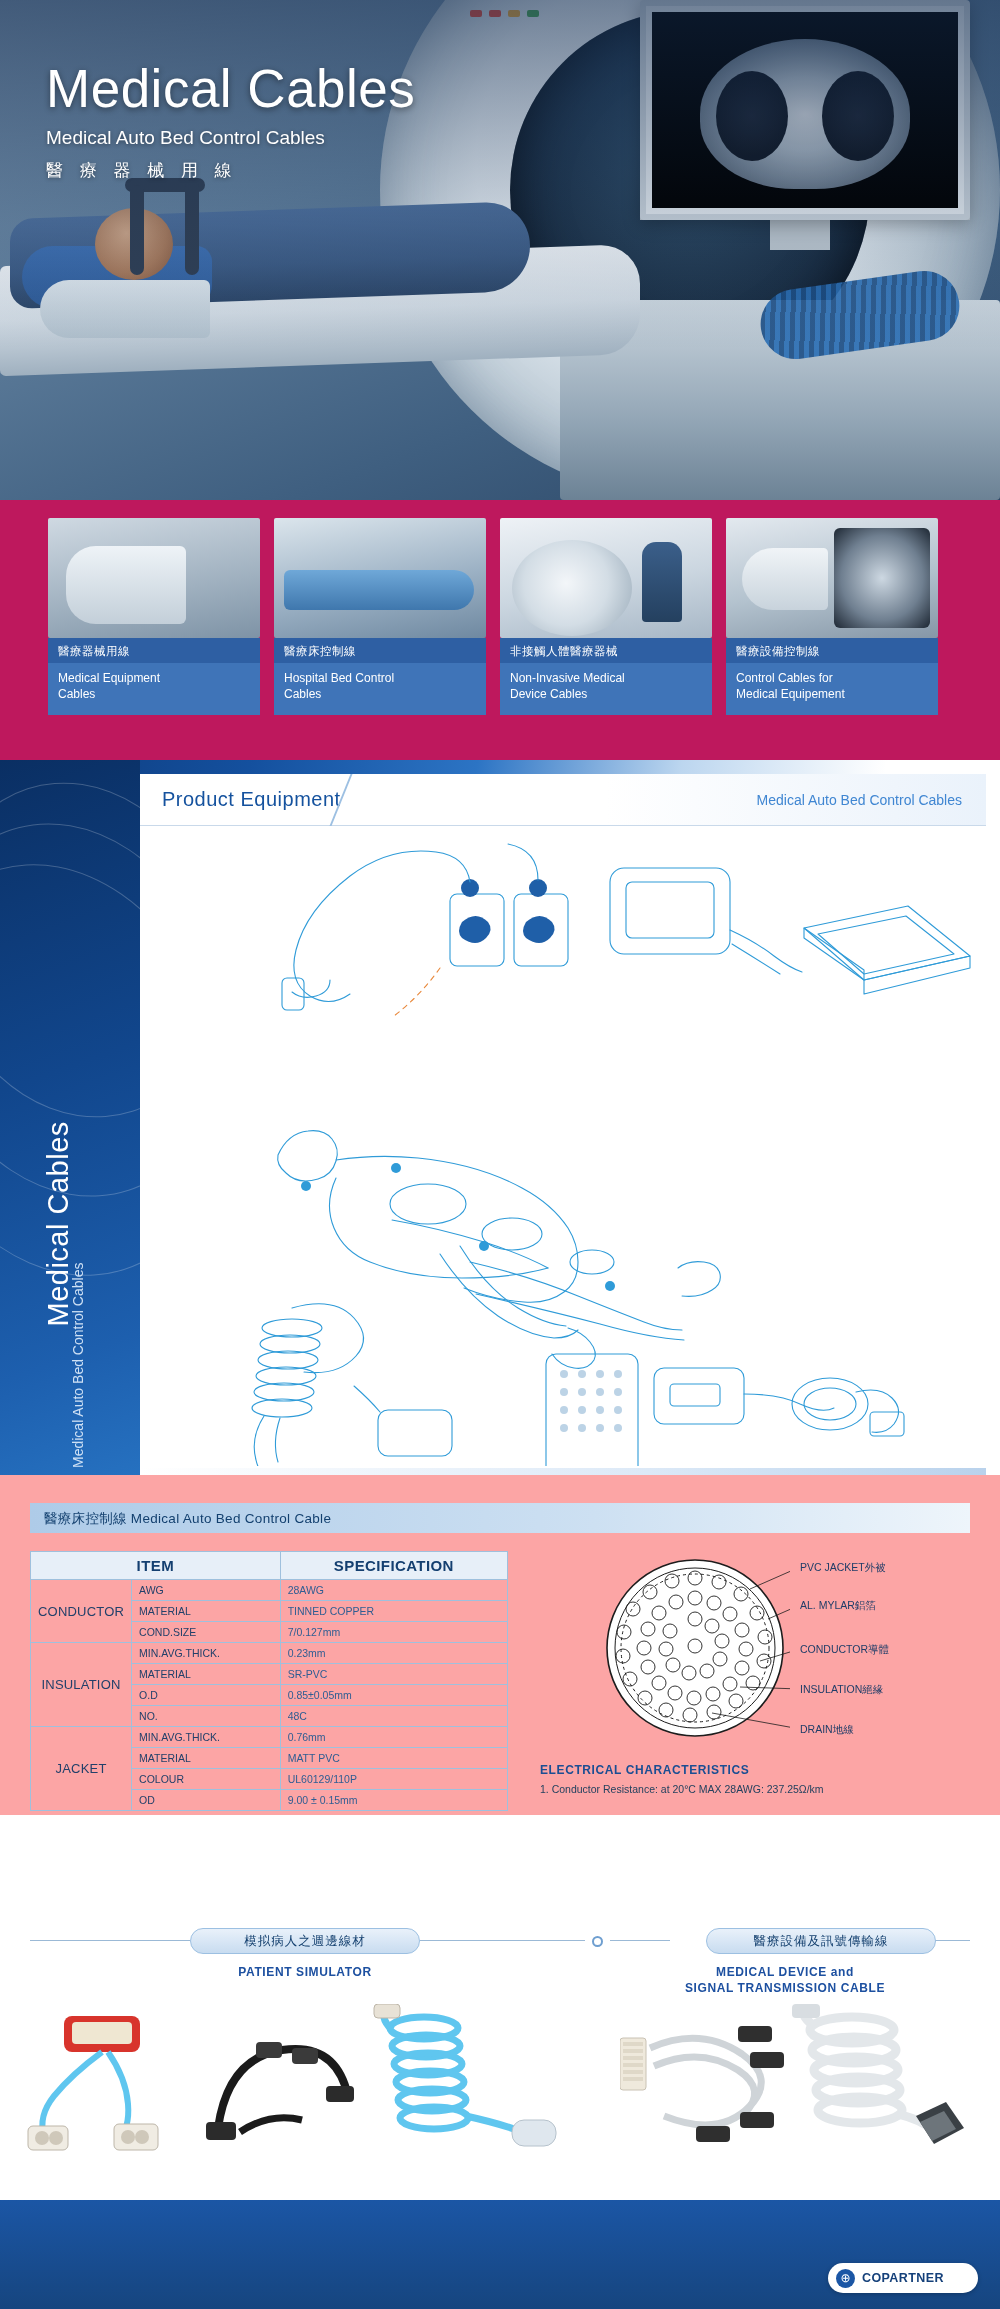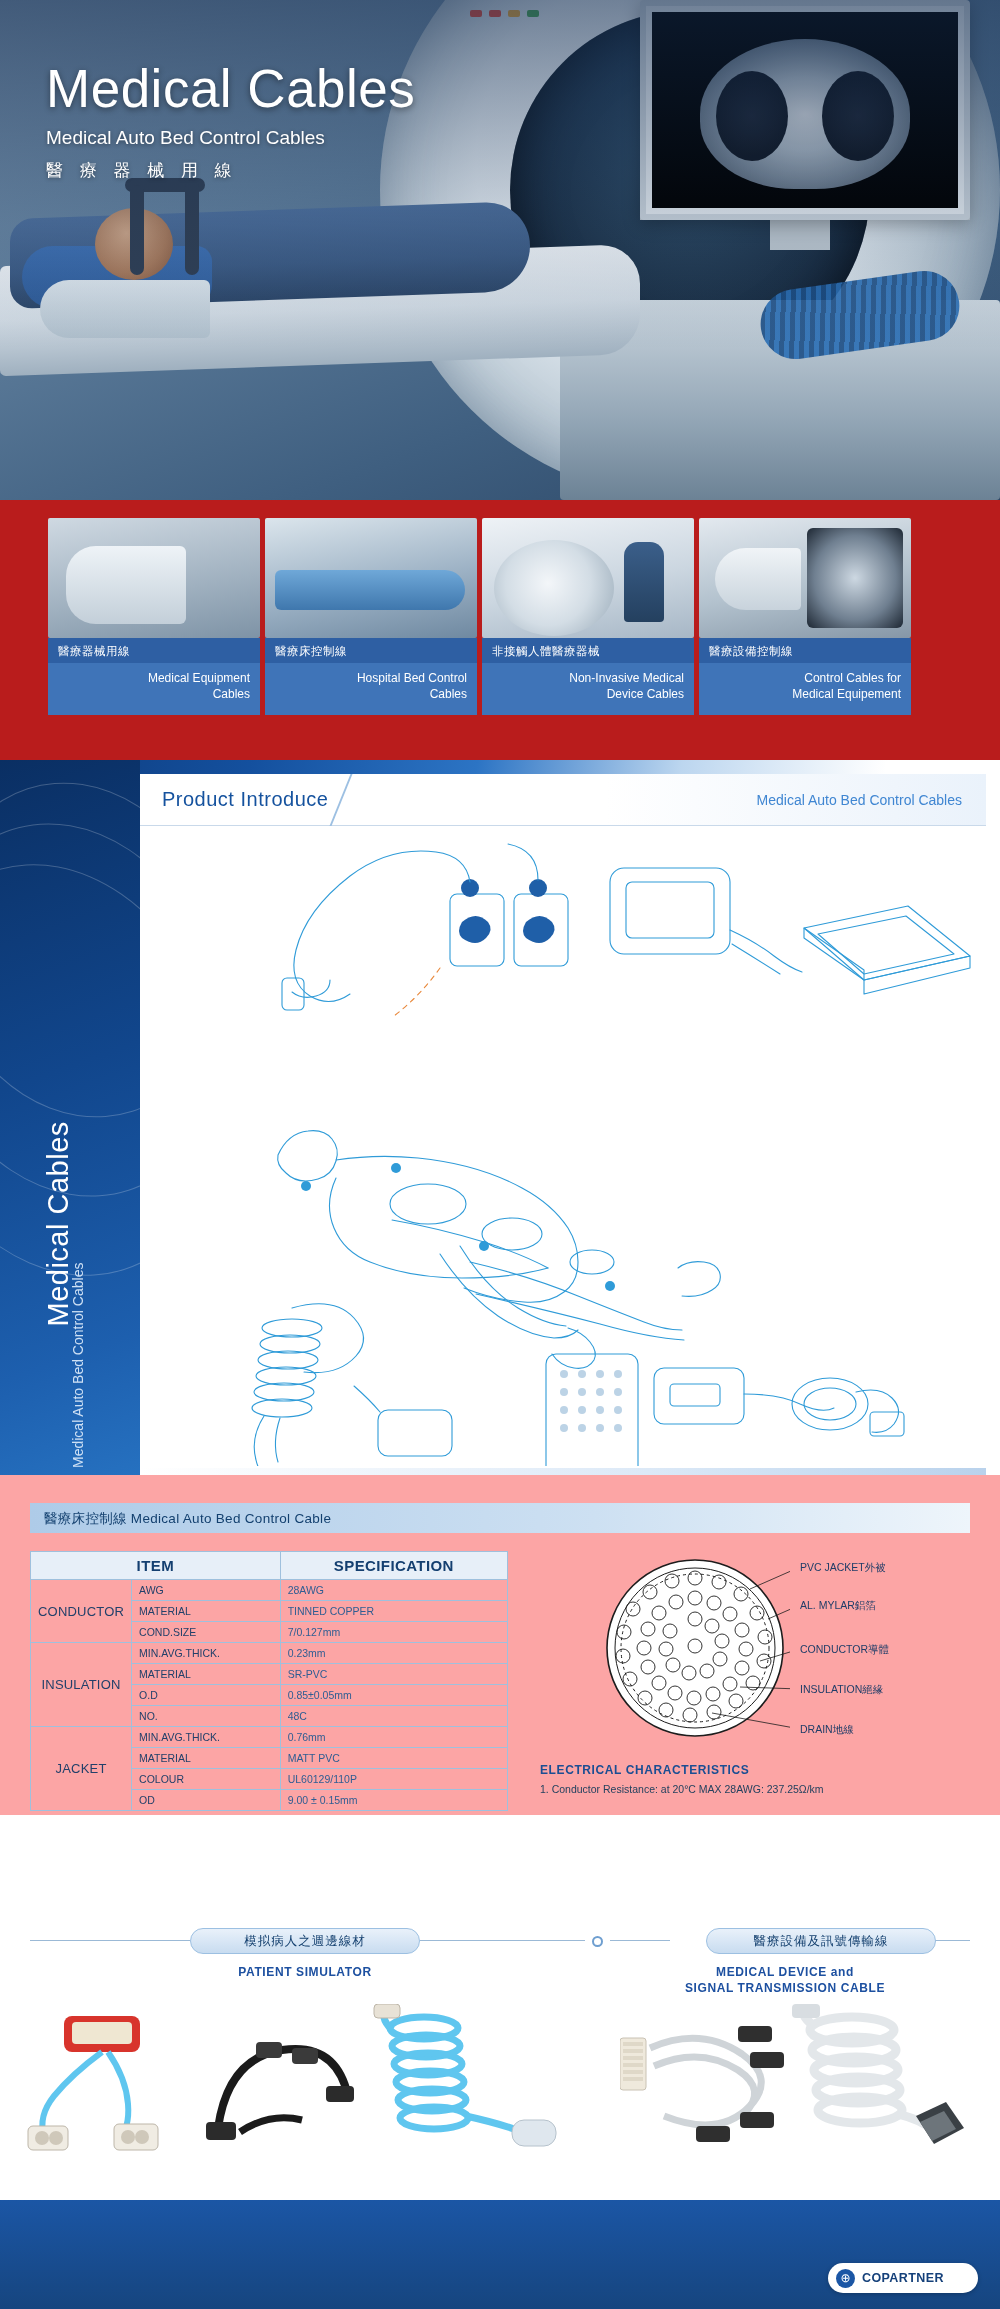--- a/index.html
+++ b/index.html
@@ -158,23 +158,23 @@
   }
   .hero-cn {
     font-size: 17px; margin-top: 10px; letter-spacing: 6px;
     text-shadow: 0 1px 4px rgba(0,0,0,.45);
   }
 
   
   .cat-strip {
     position: absolute; top: 500px; left: 0;
     width: 1000px; height: 268px;
-    background: #b91c1c;
+    background: #be185d;
     display: flex;
-    gap: 5px;
+    gap: 14px;
     padding: 18px 48px 0 48px;
   }
   .cat {
     width: 212px;
   }
   .cat-img {
     width: 212px; height: 120px;
     border-radius: 2px;
     position: relative;
     overflow: hidden;
@@ -186,21 +186,20 @@
     font-size: 11.5px;
     letter-spacing: .5px;
   }
   .cat-band2 {
     background: #3f74b8;
     color: #fff;
     padding: 7px 10px 12px 10px;
     font-size: 12px;
     line-height: 1.35;
     min-height: 52px;
-    text-align: right;
   }
 
   
   .ph1 { background: linear-gradient(170deg,#cfd9e2 0%,#9fb0bf 60%,#7e93a6 100%); }
   .ph1:after{content:'';position:absolute;left:18px;top:28px;width:120px;height:78px;background:linear-gradient(180deg,#eef3f7,#c3cfd9);border-radius:30px 6px 6px 30px;}
   .ph2 { background: linear-gradient(170deg,#dbe5ec 0%,#9db2c5 55%,#6f89a1 100%); }
   .ph2:after{content:'';position:absolute;left:10px;top:52px;width:190px;height:40px;background:linear-gradient(180deg,#6fa8d8,#3f77ad);border-radius:8px 26px 26px 8px;}
   .ph3 { background: linear-gradient(170deg,#e3e9ef 0%,#b3c2ce 55%,#8697a7 100%); }
   .ph3:after{content:'';position:absolute;right:8px;top:10px;width:96px;height:100px;background:radial-gradient(ellipse at 50% 50%,#cdd8e2 0%,#6f7f90 60%,#1d2733 100%);border-radius:6px;}
   .ph3:before{content:'';position:absolute;left:16px;top:30px;width:86px;height:62px;background:linear-gradient(180deg,#f0f4f7,#c8d3dc);border-radius:40px 6px 6px 40px;}
@@ -451,21 +450,21 @@
   <div class="intro-left-panel">
     <div class="swoosh"></div>
     <div class="swoosh s2"></div>
     <div class="swoosh s3"></div>
   </div>
   <div class="vert-title">Medical Cables</div>
   <div class="vert-sub">Medical Auto Bed Control Cables</div>
 
   <div class="intro-card">
     <div class="intro-head">
-      <div class="t1">Product  Introduce</div>
+      <div class="t1">Product  Equipment</div>
       <div class="slash"></div>
       <div class="t2">Medical Auto Bed Control Cables</div>
     </div>
 
     <div class="diagram">
       <svg width="846" height="640" viewBox="0 0 846 640">
         <g fill="none" stroke="#2f9bd8" stroke-width="1.1" stroke-linejoin="round" stroke-linecap="round">
 
           <path d="M138 329 q10 -22 30 -24 q16 -2 24 8 q8 10 4 22 q-4 14 -18 18 q-20 6 -32 -6 q-10 -8 -8 -18z"></path>
           <path d="M196 334 q40 -6 82 -2 q60 6 104 30 q30 16 46 40 q10 16 10 34 q0 20 -14 30 q-16 12 -40 10 q-30 -2 -60 -14"></path>

